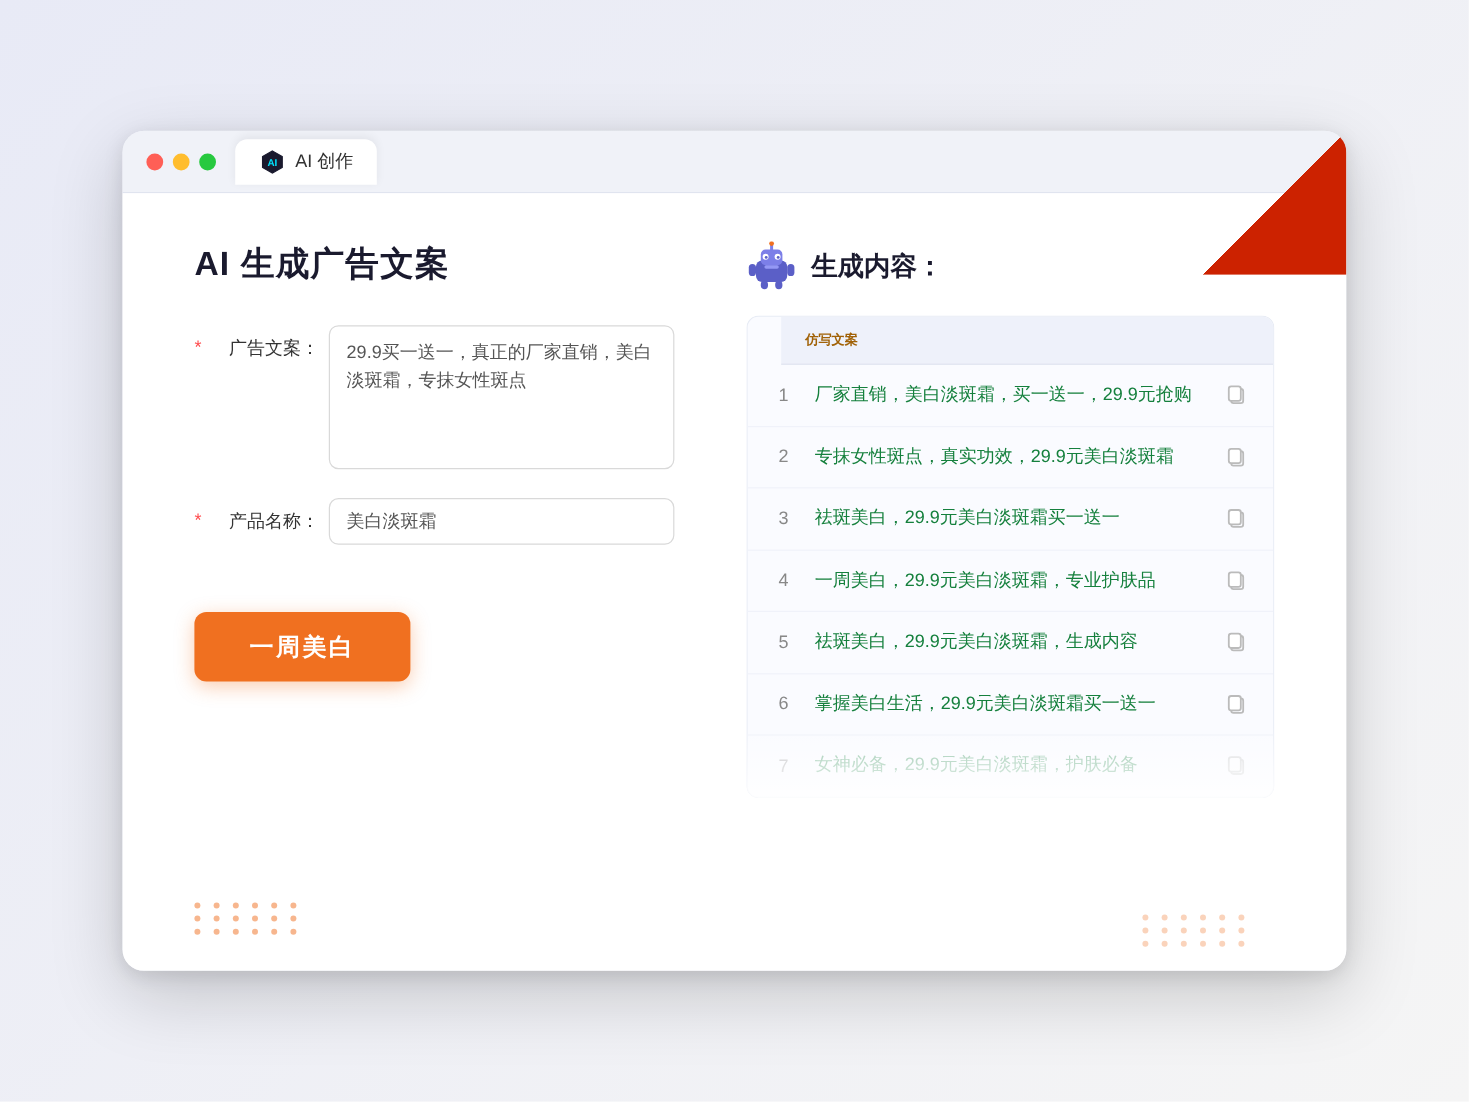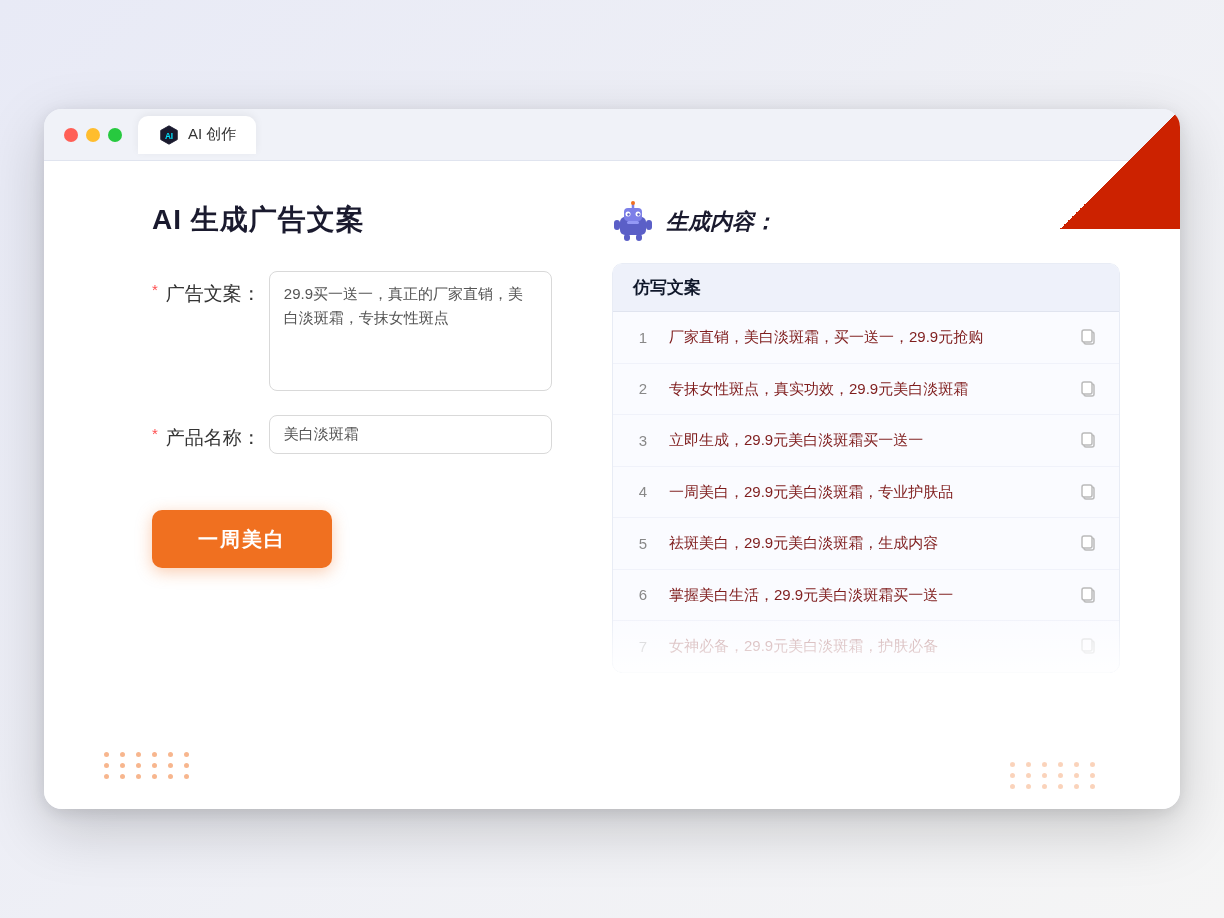--- a/index.html
+++ b/index.html
@@ -7,21 +7,21 @@
     body {
       background: linear-gradient(135deg, #e8eaf6 0%, #f5f5f5 100%);
       min-height: 918px;
       display: flex;
       align-items: center;
       justify-content: center;
       font-family: 'PingFang SC', 'Microsoft YaHei', sans-serif;
     }
 
     .browser-window {
-      width: 1136px;
+      width: 1020px;
       min-height: 700px;
       background: #f0f2f8;
       border-radius: 18px;
       box-shadow: 0 20px 60px rgba(0,0,0,0.18), 0 4px 16px rgba(0,0,0,0.10);
       overflow: hidden;
       position: relative;
     }
 
     
     .corner-decoration {
@@ -95,40 +95,39 @@
       padding: 40px 60px 40px 60px;
       gap: 60px;
     }
 
     
     .left-panel {
       flex: 0 0 400px;
       display: flex;
       flex-direction: column;
       gap: 0;
-      margin-left: 48px;
     }
 
     .page-title {
       font-size: 28px;
       font-weight: 700;
       color: #1a1a2e;
       margin-bottom: 32px;
       letter-spacing: 1px;
     }
 
     .form-group {
       display: flex;
       align-items: flex-start;
       margin-bottom: 24px;
       gap: 8px;
     }
 
     .form-label {
-      font-size: 19px;
+      font-size: 15px;
       color: #333;
       min-width: 90px;
       text-align: right;
       padding-top: 10px;
       flex-shrink: 0;
     }
 
     .required-star {
       color: #ff4d4f;
       font-size: 15px;
@@ -176,21 +175,20 @@
       flex: 1;
       display: flex;
       flex-direction: column;
     }
 
     .right-header {
       display: flex;
       align-items: center;
       gap: 12px;
       margin-bottom: 20px;
-      font-style: italic;
     }
 
     .robot-icon {
       width: 42px;
       height: 42px;
     }
 
     .right-title {
       font-size: 22px;
       font-weight: 600;
@@ -200,24 +198,25 @@
     .results-table {
       background: #fafbff;
       border-radius: 10px;
       overflow: hidden;
       border: 1px solid #e8ecf5;
     }
 
     .results-header {
       background: #eef1fa;
       padding: 12px 20px;
-      font-size: 17px;
+      font-size: 11px;
       font-weight: 600;
-      color: #0f172a;
+      color: #a16207;
       border-bottom: 1px solid #e0e4ef;
+      margin-left: 28px;
     }
 
     .result-row {
       display: flex;
       align-items: center;
       padding: 14px 20px;
       border-bottom: 1px solid #f0f2fa;
       gap: 16px;
       transition: background 0.15s;
     }
@@ -234,21 +233,21 @@
       font-size: 15px;
       color: #888;
       min-width: 20px;
       text-align: center;
       flex-shrink: 0;
     }
 
     .row-text {
       flex: 1;
       font-size: 15px;
-      color: #7f1d1d;
+      color: #15803d;
       line-height: 1.5;
     }
 
     .copy-icon {
       width: 20px;
       height: 20px;
       flex-shrink: 0;
       color: #bbb;
       cursor: pointer;
     }
@@ -395,21 +394,21 @@
             <span class="row-number">2</span>
             <span class="row-text">专抹女性斑点，真实功效，29.9元美白淡斑霜</span>
             <svg class="copy-icon" viewBox="0 0 20 20" fill="currentColor">
               <rect x="5" y="5" width="10" height="12" rx="2" stroke="currentColor" stroke-width="1.5" fill="none"></rect>
               <rect x="3" y="3" width="10" height="12" rx="2" stroke="currentColor" stroke-width="1.5" fill="white"></rect>
             </svg>
           </div>
 
           <div class="result-row">
             <span class="row-number">3</span>
-            <span class="row-text">立即生成，29.9元美白淡斑霜买一送一</span>
+            <span class="row-text">祛斑美白，29.9元美白淡斑霜买一送一</span>
             <svg class="copy-icon" viewBox="0 0 20 20" fill="currentColor">
               <rect x="5" y="5" width="10" height="12" rx="2" stroke="currentColor" stroke-width="1.5" fill="none"></rect>
               <rect x="3" y="3" width="10" height="12" rx="2" stroke="currentColor" stroke-width="1.5" fill="white"></rect>
             </svg>
           </div>
 
           <div class="result-row">
             <span class="row-number">4</span>
             <span class="row-text">一周美白，29.9元美白淡斑霜，专业护肤品</span>
             <svg class="copy-icon" viewBox="0 0 20 20" fill="currentColor">

